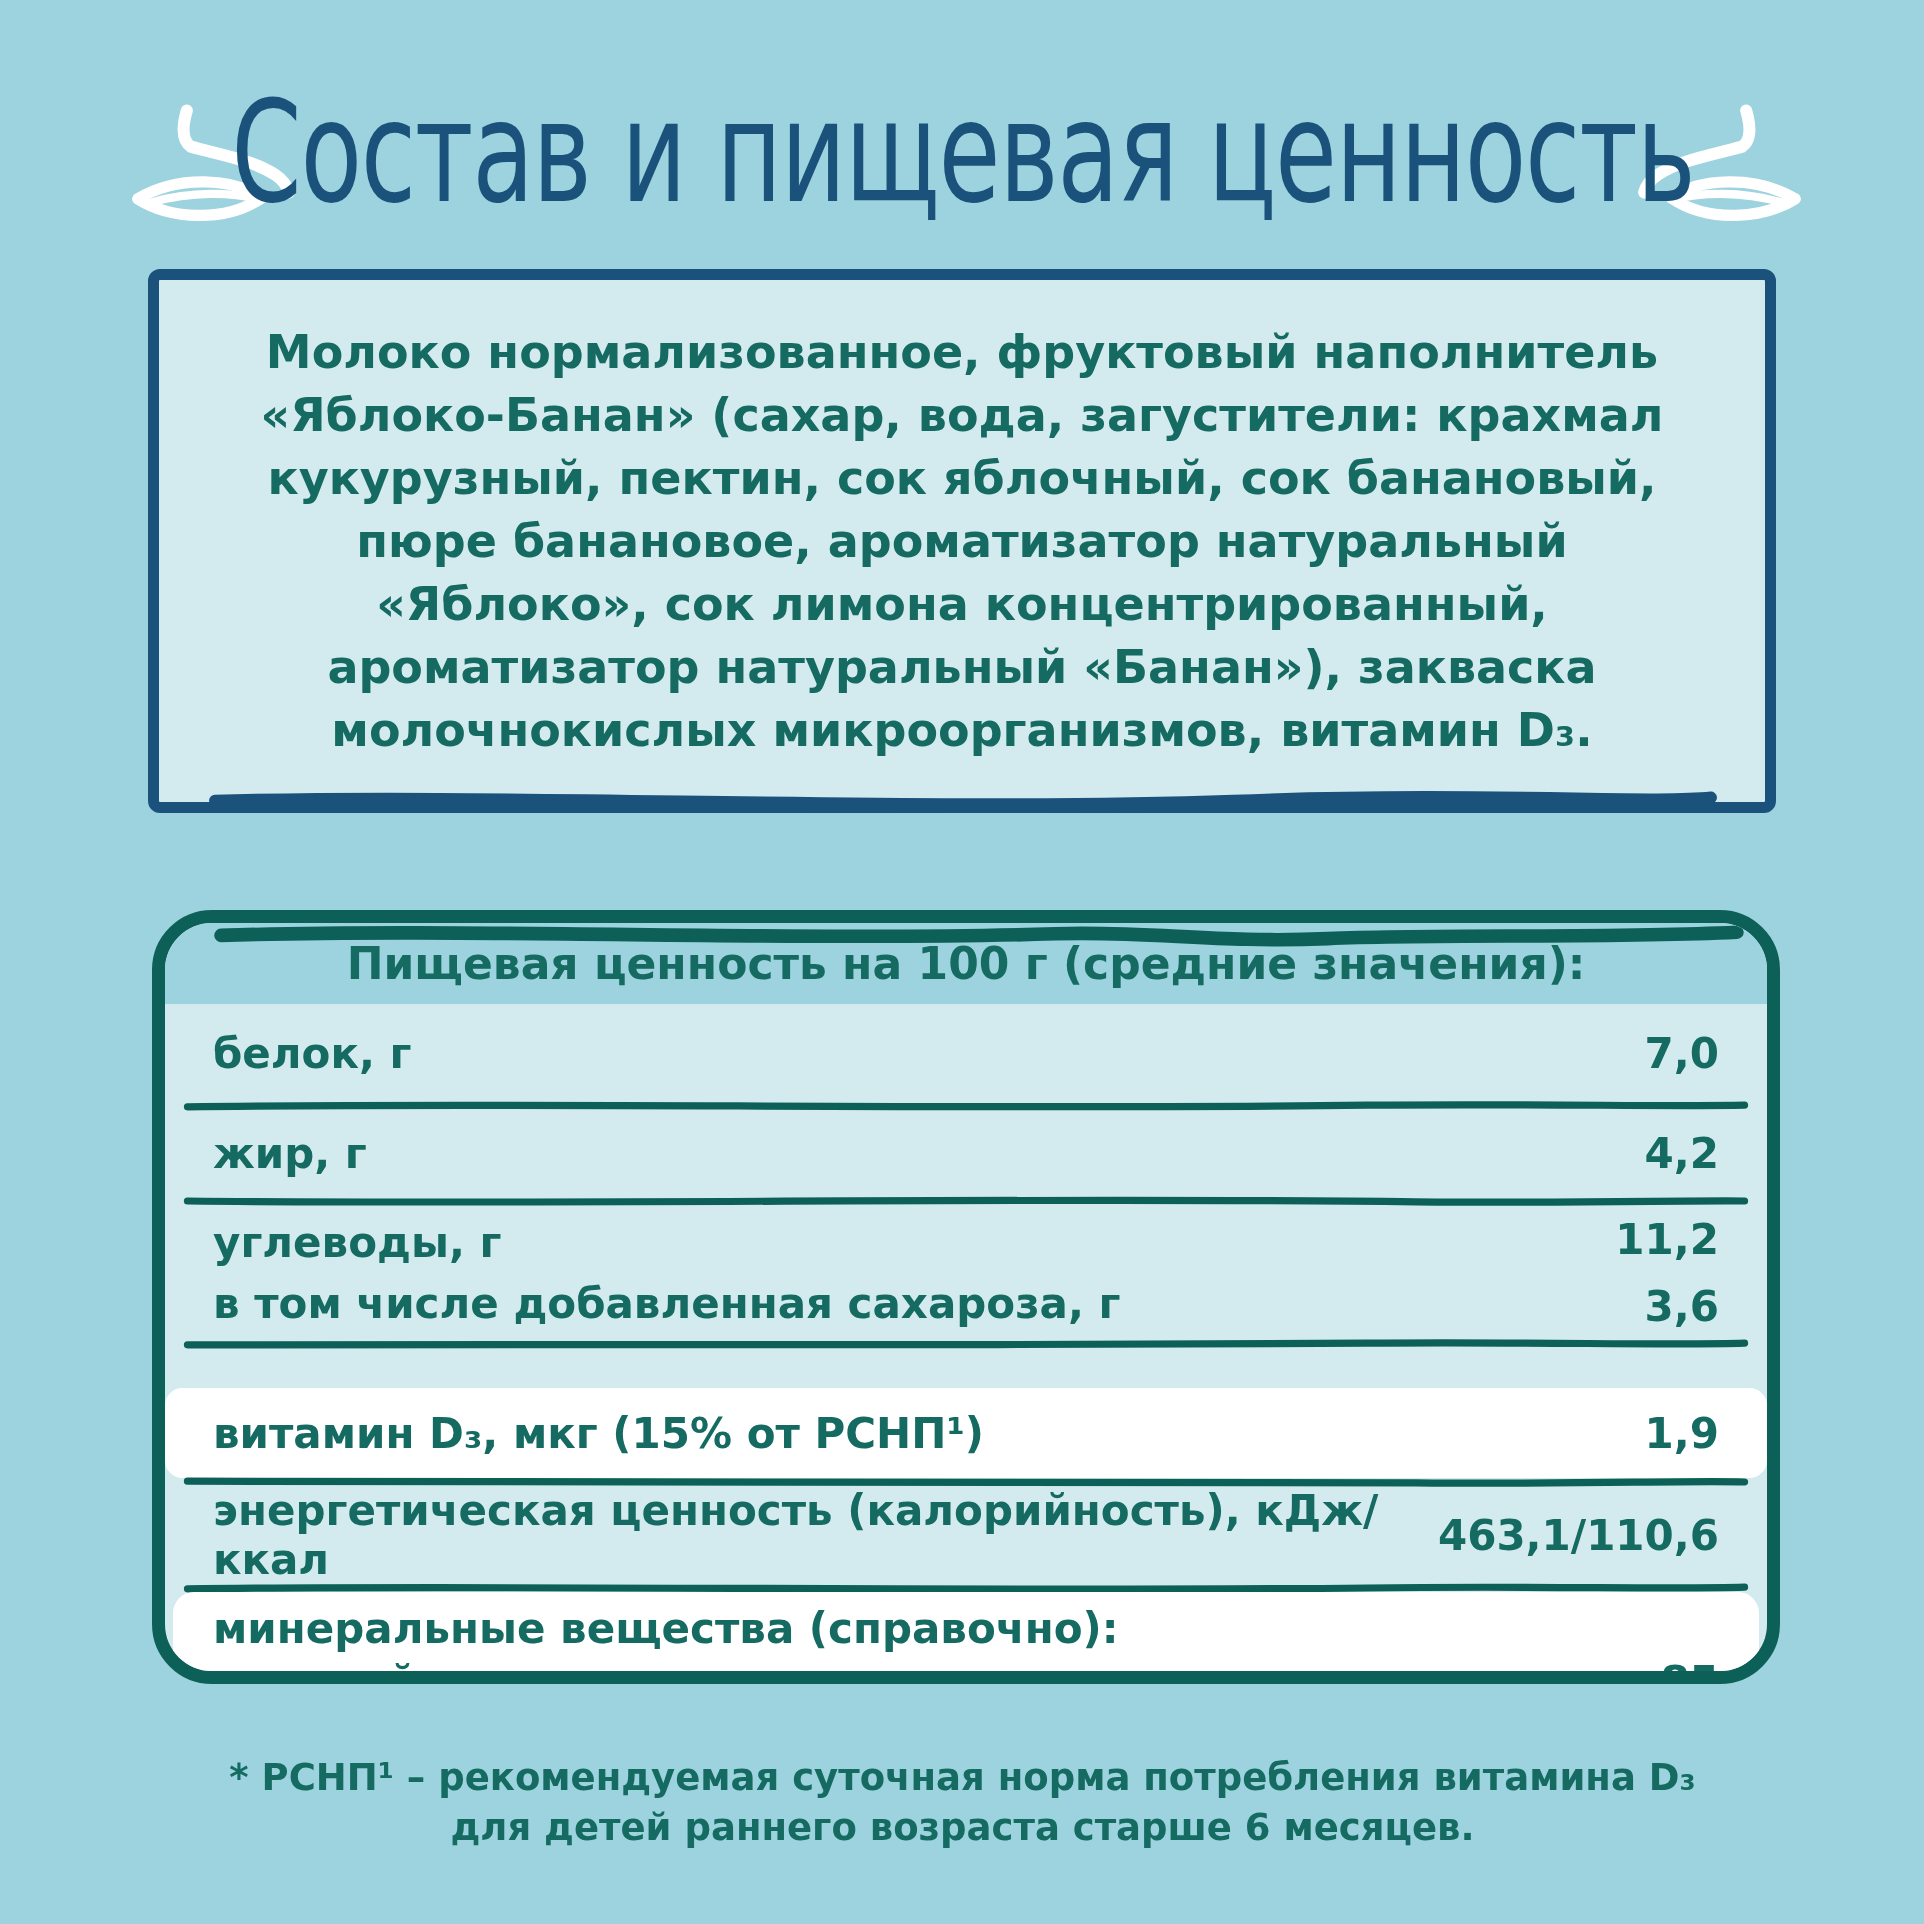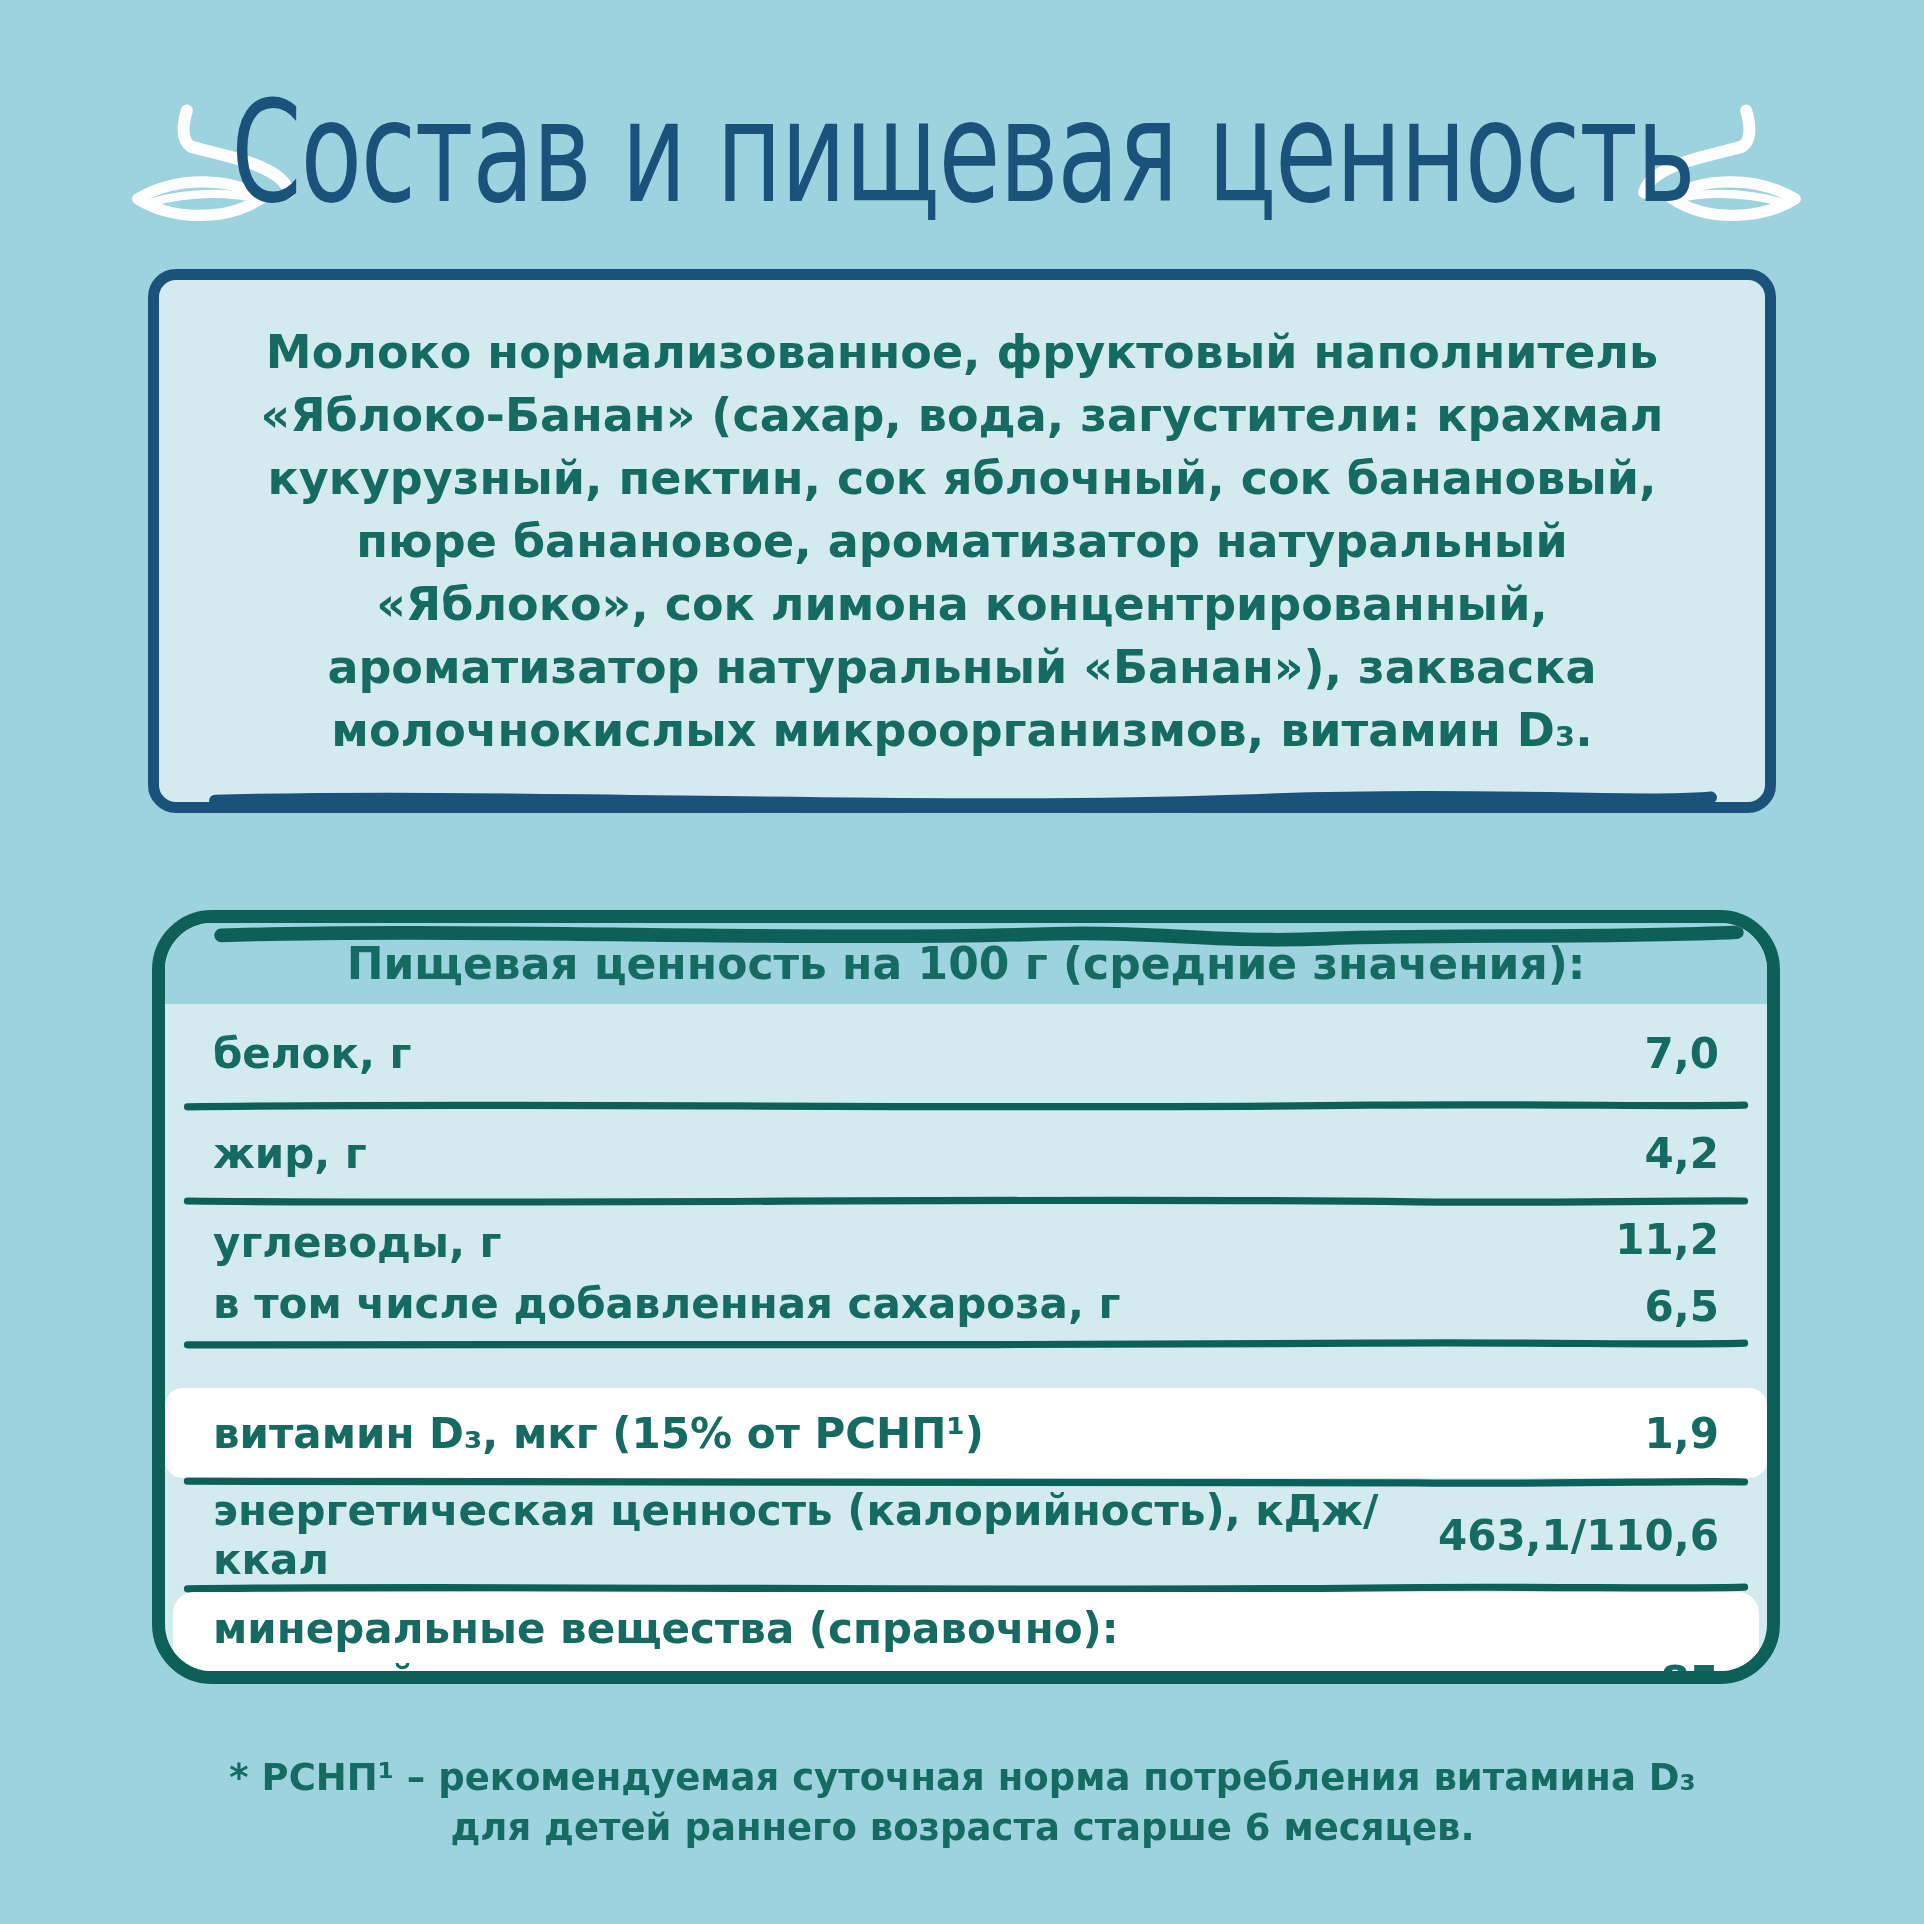--- a/index.html
+++ b/index.html
@@ -22,21 +22,21 @@
   .leaf{position:absolute;top:96px;width:201px;height:201px;}
   .leaf.left{left:104px;}
   .leaf.right{right:96px;transform:scaleX(-1);}
 
   
   .ingredients-card{
     position:absolute;left:148px;top:269px;width:1628px;height:544px;
     box-sizing:border-box;
     background:#d3eaef;
     border:11.2px solid #1b527b;
-    border-radius:28px;
+    border-radius:12px;
     display:flex;flex-direction:column;justify-content:center;
     text-align:center;
   }
   .ingredients-card .ln{
     color:#156b61;font-weight:bold;font-size:46px;line-height:63px;
     white-space:nowrap;
   }
   .card-wave{position:absolute;left:32px;right:32px;pointer-events:none;}
   .card-wave.bottom{bottom:-13px;height:27px;width:1540px;}
 
@@ -146,21 +146,21 @@
     </svg>
   </div>
 
   <div class="t-row r3">
     <div class="col">
       <span>углеводы, г</span>
       <span>в том числе добавленная сахароза, г</span>
     </div>
     <div class="col right">
       <span>11,2</span>
-      <span>6,5</span>
+      <span>3,6</span>
     </div>
   </div>
 
   <div class="divider">
     <svg viewBox="0 0 1998 10" preserveAspectRatio="none">
       <path d="M28,6 C420,1 1000,9 1500,4 C1700,2 1880,7 1970,4" fill="none" stroke="#0d6057" stroke-width="9" stroke-linecap="round"></path>
     </svg>
   </div>
 
   <div class="band-vitamin">

